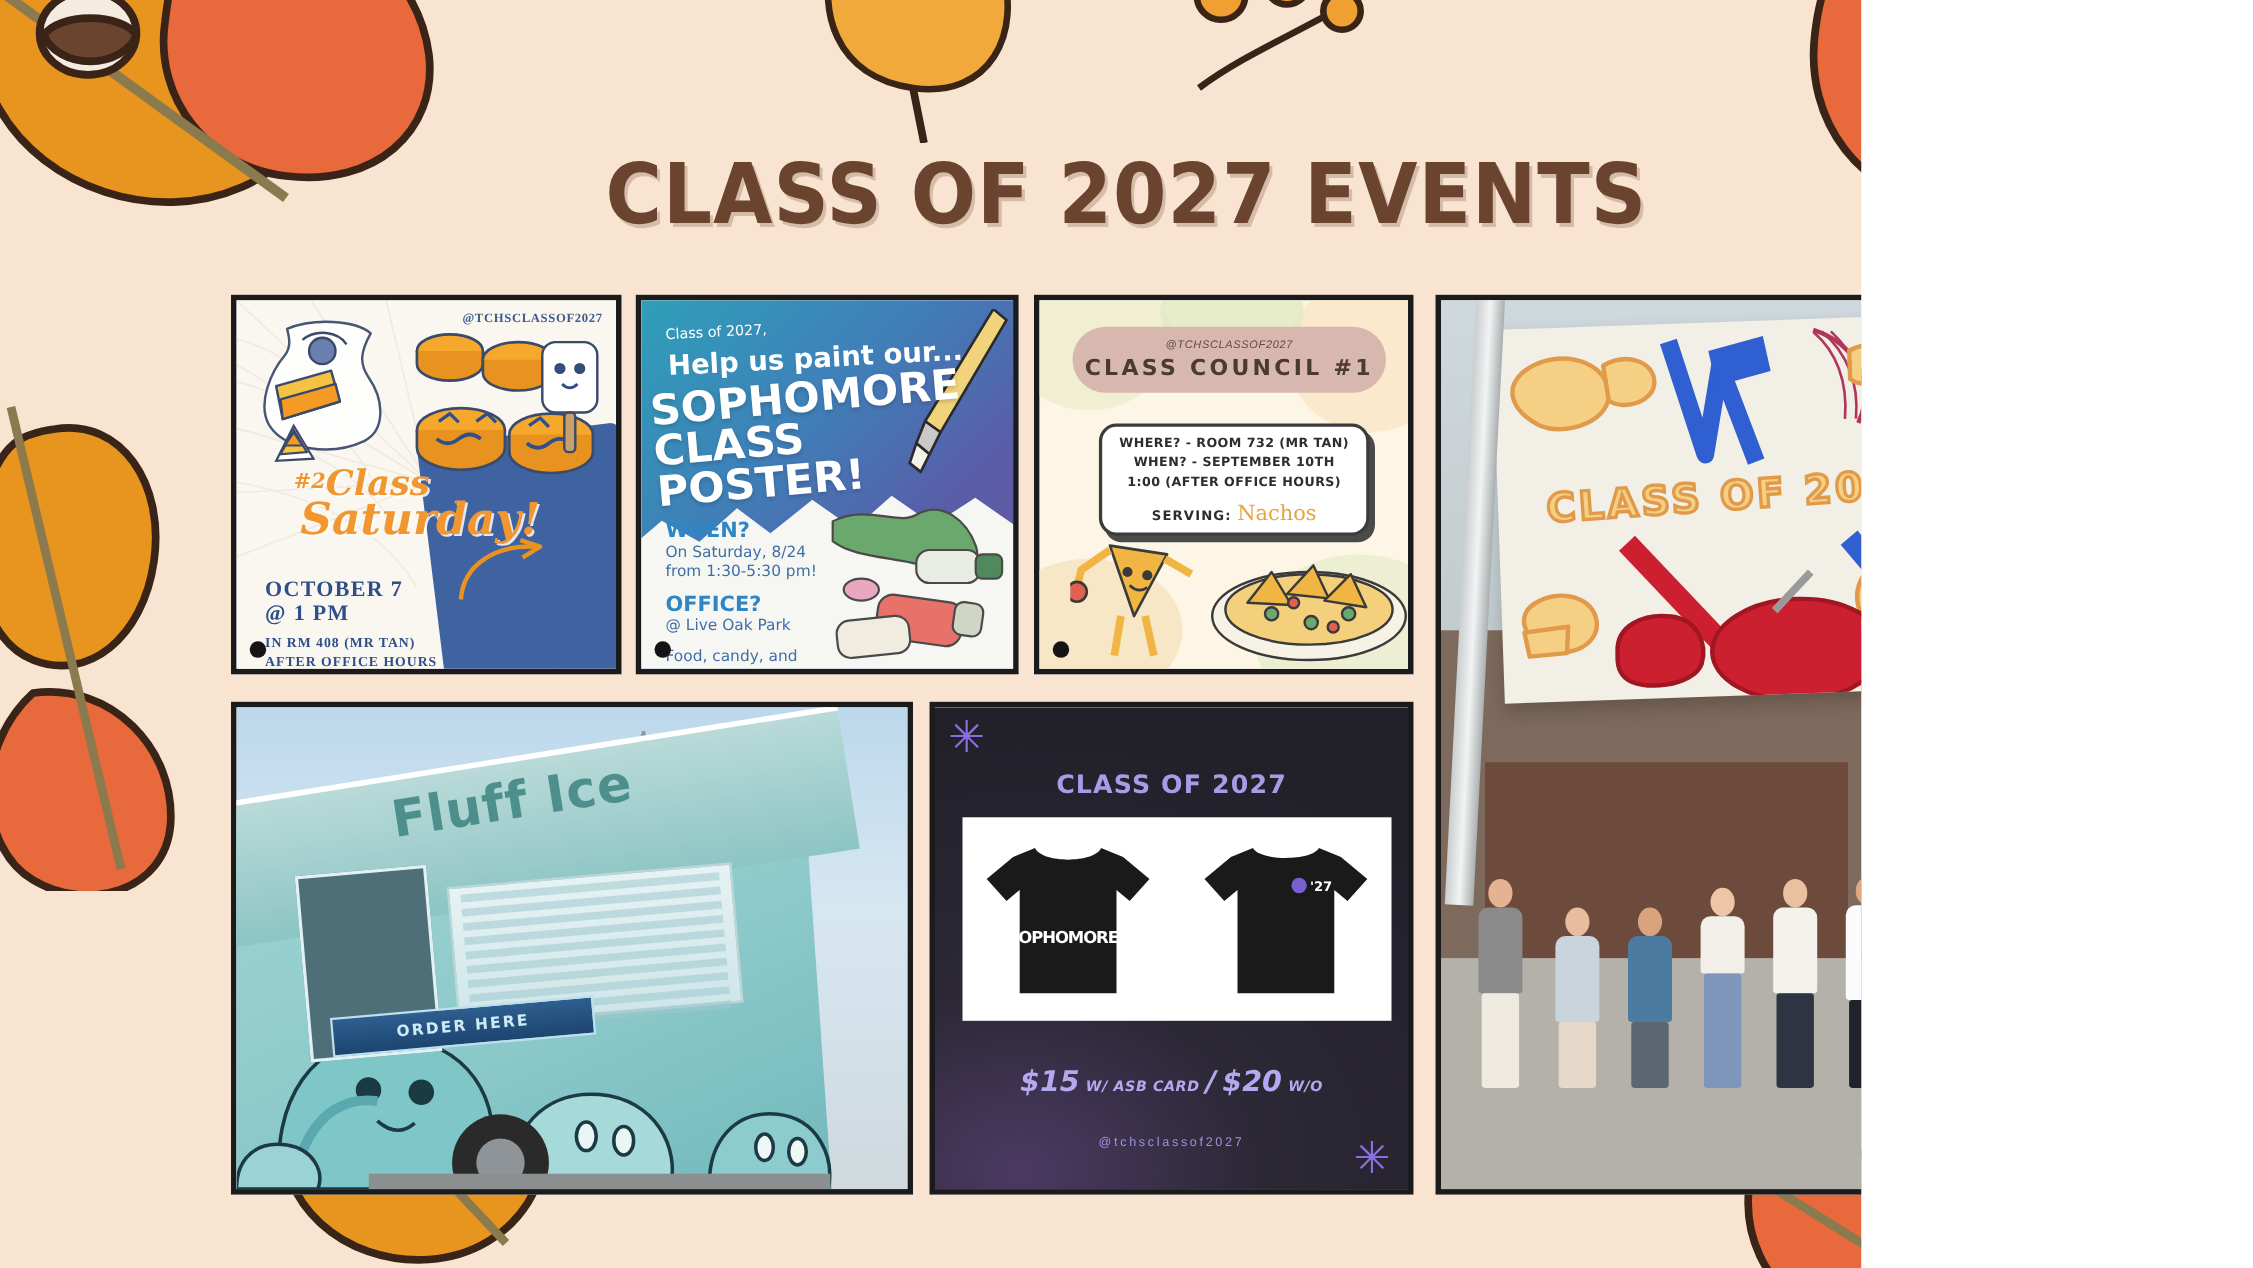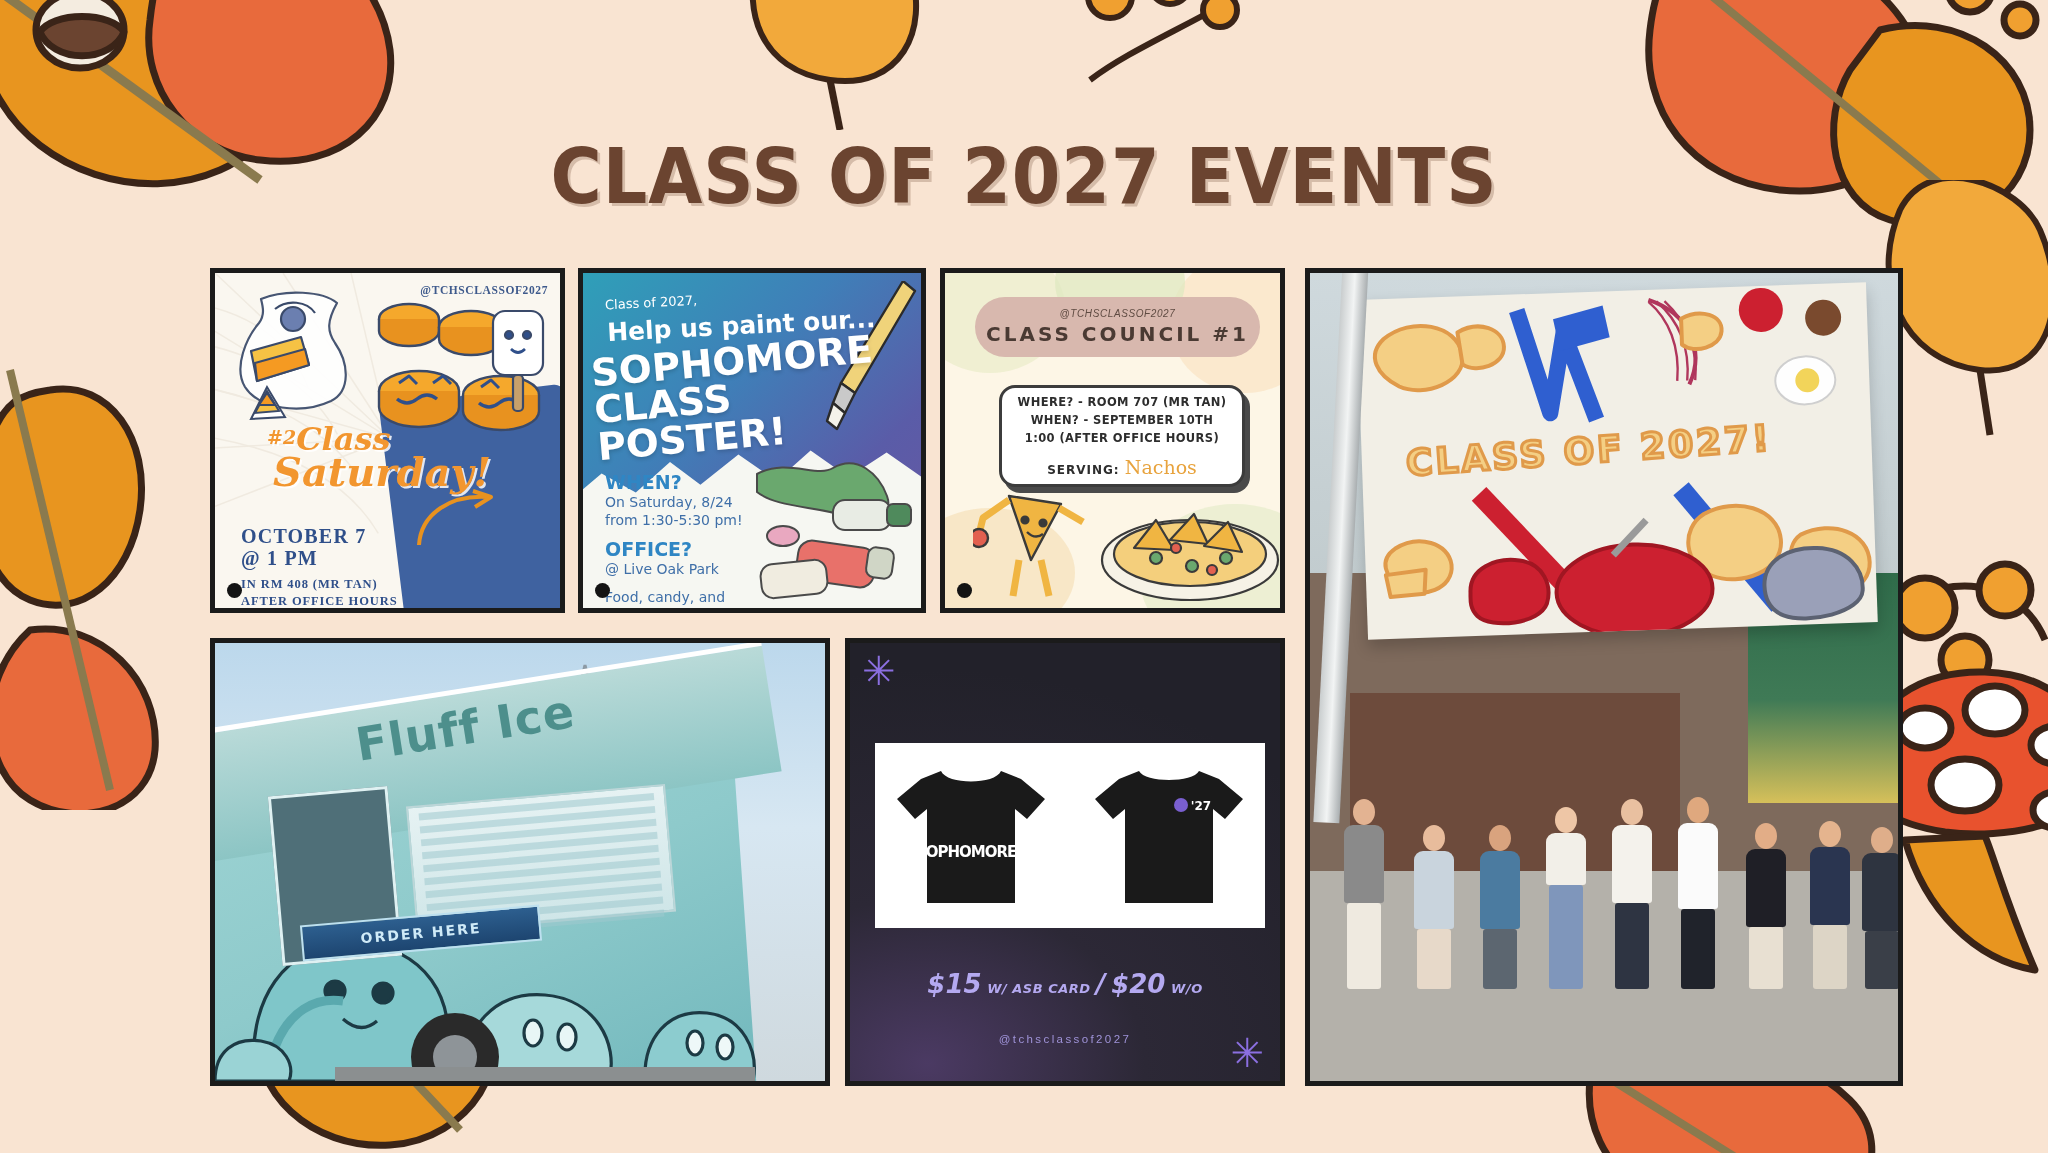--- a/index.html
+++ b/index.html
@@ -3,21 +3,21 @@
 <meta charset="utf-8">
 <style>
   * { box-sizing: border-box; margin: 0; padding: 0; }
   html, body {
     width: 2048px; height: 1153px;
     overflow: hidden;
     font-family: "Liberation Sans", sans-serif;
   }
   #stage {
     position: relative;
-    width: 2048px; height: 1153px;
+    width: 1692px; height: 1153px;
     background: #f9e4d2;
     overflow: hidden;
   }
 
   
   .deco { position: absolute; pointer-events: none; }
   .deco svg { display: block; }
 
   
   #title {
@@ -554,21 +554,21 @@
     <div class="p3-blob" style="left:110px;top:-46px;width:130px;height:110px;background:#dfe8c0;opacity:.75;"></div>
     <div class="p3-blob" style="left:-40px;bottom:-30px;width:170px;height:130px;background:#f6e3bf;opacity:.8;"></div>
     <div class="p3-blob" style="right:-50px;bottom:-46px;width:190px;height:150px;background:#e6edcb;opacity:.7;"></div>
 
     <div class="p3-pill">
       <div class="p3-handle">@TCHSCLASSOF2027</div>
       <div class="p3-head">CLASS COUNCIL #1</div>
     </div>
 
     <div class="p3-box">
-      <div class="p3-line">WHERE? - ROOM 707 (MR TAN)</div>
+      <div class="p3-line">WHERE? - ROOM 732 (MR TAN)</div>
       <div class="p3-line">WHEN? - SEPTEMBER 10TH</div>
       <div class="p3-line">1:00 (AFTER OFFICE HOURS)</div>
       <div class="p3-serve">
         <span>SERVING:</span>
         <span class="p3-nachos">Nachos</span>
       </div>
     </div>
 
     <svg style="position:absolute;left:28px;bottom:6px;" width="120" height="128" viewBox="0 0 120 128">
       <g stroke="#3a3a3a" stroke-width="2.4" stroke-linejoin="round">
@@ -659,20 +659,21 @@
       <circle cx="120" cy="86" r="22" fill="#8e9498"></circle>
       <rect x="0" y="96" width="420" height="30" fill="#8b8f90"></rect>
     </svg>
   </div>
 
   <div class="card" id="p5">
     <div class="ts-bg"></div>
     <div class="ast" style="left:12px; top:8px;">✳</div>
     <div class="ast" style="right:16px; bottom:8px;">✳</div>
 
+    <div class="ts-head">CLASS OF 2027</div>
 
     <div class="ts-white">
       <svg class="shirt" style="left:16px;" viewBox="0 0 160 150">
         <path d="M50 10 L30 18 L6 38 L24 58 L36 48 L36 142 L124 142 L124 48 L136 58 L154 38 L130 18 L110 10
                  C104 24 56 24 50 10 Z" fill="#1a1a1a"></path>
         <text x="80" y="96" text-anchor="middle" fill="#ffffff" font-family="DejaVu Sans, sans-serif" font-size="15" font-weight="bold" style="letter-spacing:-1px;">SOPHOMORES</text>
       </svg>
       <svg class="shirt" style="right:16px;" viewBox="0 0 160 150">
         <path d="M50 10 L30 18 L6 38 L24 58 L36 48 L36 142 L124 142 L124 48 L136 58 L154 38 L130 18 L110 10
                  C104 22 56 22 50 10 Z" fill="#1a1a1a"></path>

